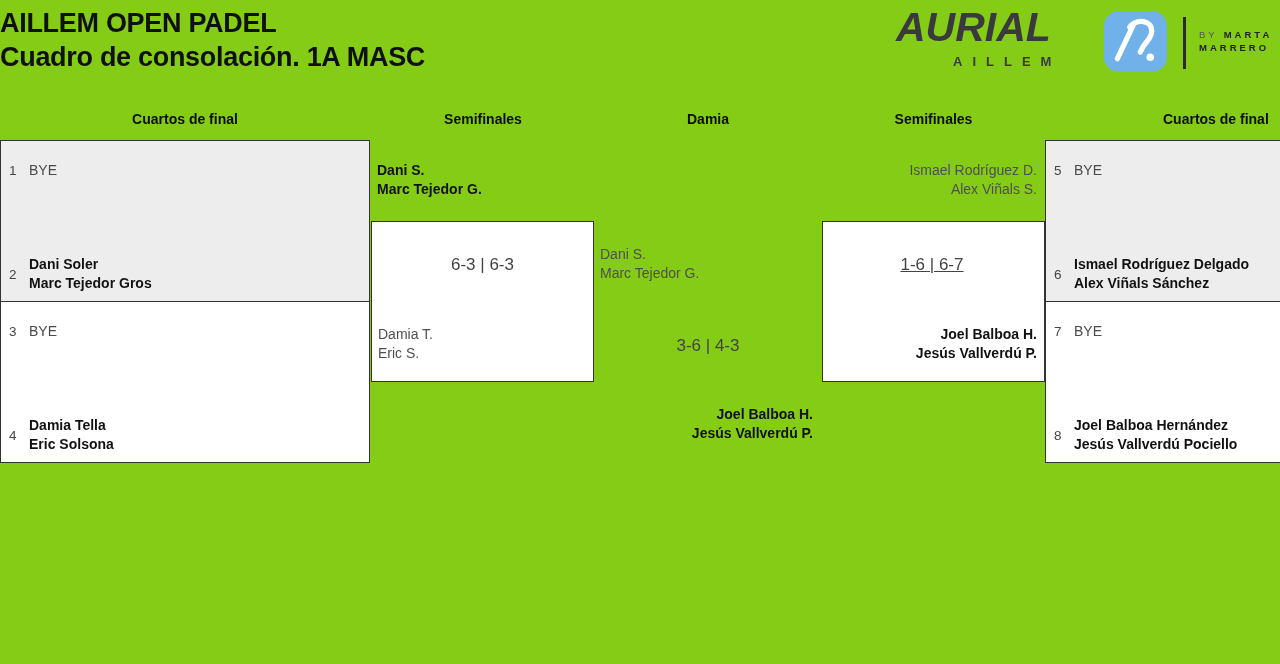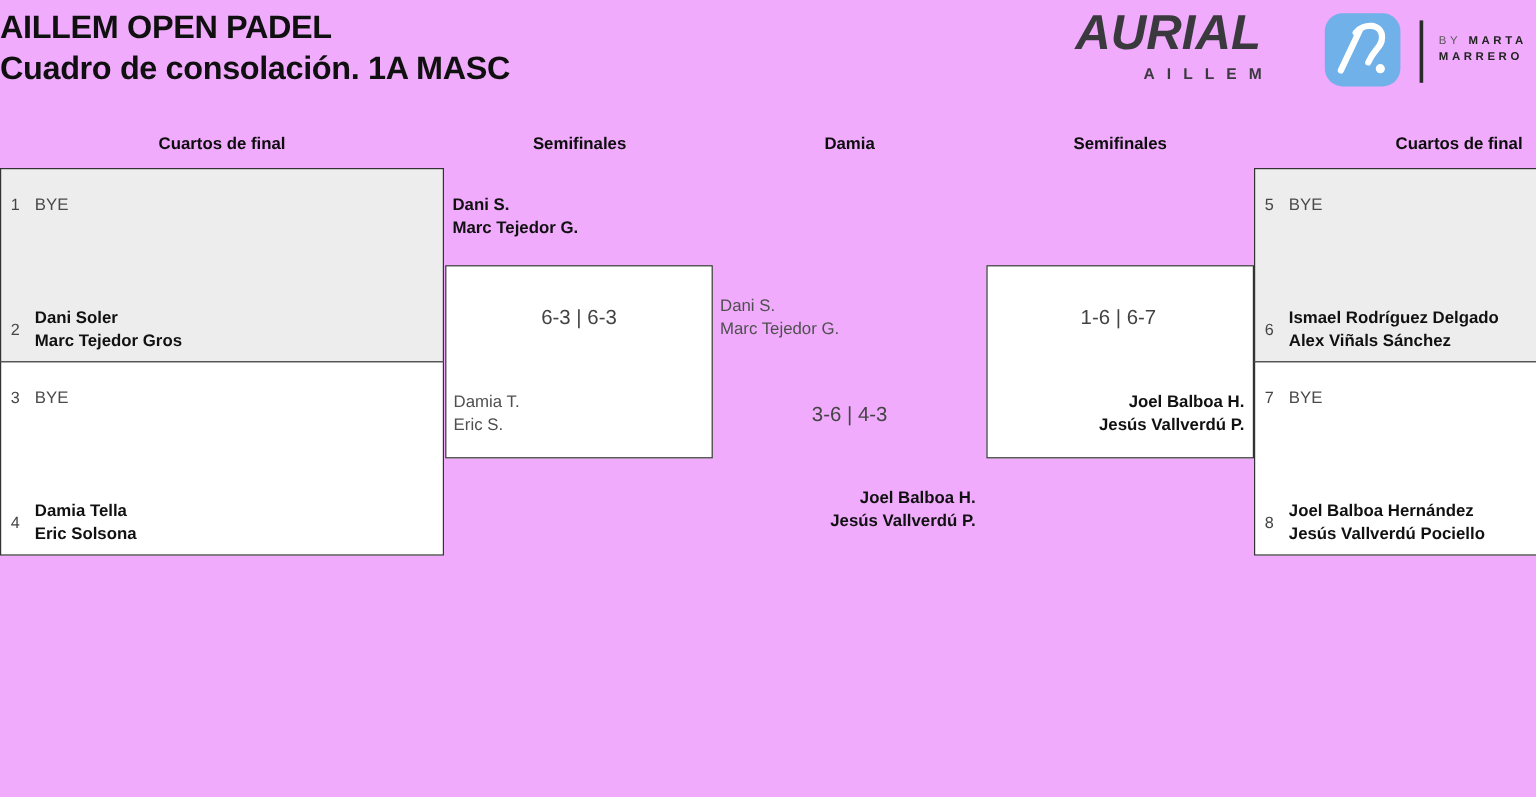--- a/index.html
+++ b/index.html
@@ -1,18 +1,18 @@
 <!DOCTYPE html>
 <html><head>
 <meta charset="utf-8">
 <style>
   * { margin:0; padding:0; box-sizing:border-box; }
   html,body { width:1280px; height:664px; overflow:hidden; background:#ffffff;
     font-family:"Liberation Sans","DejaVu Sans",sans-serif; }
-  #stage { position:relative; width:1280px; height:664px; background:#f0abfc; }
+  #stage { position:relative; width:1280px; height:664px; background:#84cc16; }
 
   
   .title-line { position:absolute; left:0; color:#101010; font-size:27px;
     font-weight:600; letter-spacing:-0.3px; white-space:nowrap; }
   #title1 { top:8px; }
   #title2 { top:42px; }
 
   
   #logo-brand { position:absolute; left:896px; top:4px; font-size:41px; font-style:italic;
     font-weight:800; letter-spacing:0px; color:#3a3a3e; white-space:nowrap; }
@@ -152,21 +152,25 @@
     <div>Dani S.</div>
     <div>Marc Tejedor G.</div>
   </div>
   <div class="score" style="left:371px; top:255px; width:223px;">6-3 | 6-3</div>
   <div class="pair-label regular" style="left:378px; top:325px;">
     <div>Damia T.</div>
     <div>Eric S.</div>
   </div>
 
   <div class="box" style="left:822px; top:221px; width:223px; height:161px;"></div>
-  <div class="score" style="left:822px; top:255px; width:220px;">1-6 | 6-7</div>
+  <div class="pair-label regular right" style="left:837px; top:161px; width:200px;">
+    <div>Ismael Rodríguez D.</div>
+    <div>Alex Viñals S.</div>
+  </div>
+  <div class="score" style="left:822px; top:255px; width:220px;text-decoration:underline;">1-6 | 6-7</div>
   <div class="pair-label bold right" style="left:837px; top:325px; width:200px;">
     <div>Joel Balboa H.</div>
     <div>Jesús Vallverdú P.</div>
   </div>
 
   <div class="pair-label regular" style="left:600px; top:245px;">
     <div>Dani S.</div>
     <div>Marc Tejedor G.</div>
   </div>
   <div class="score" style="left:597px; top:336px; width:222px;">3-6 | 4-3</div>

